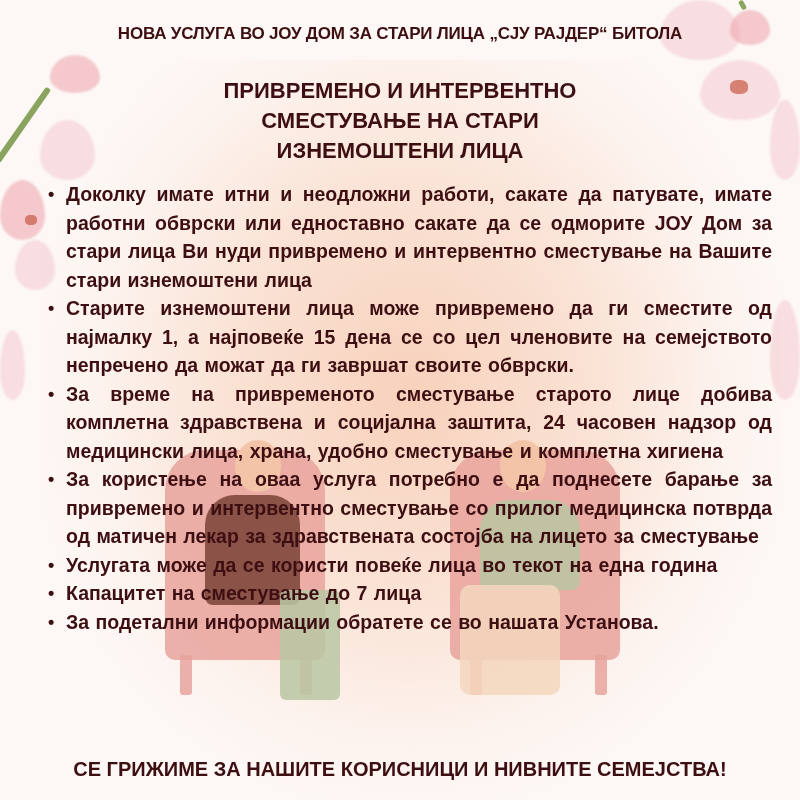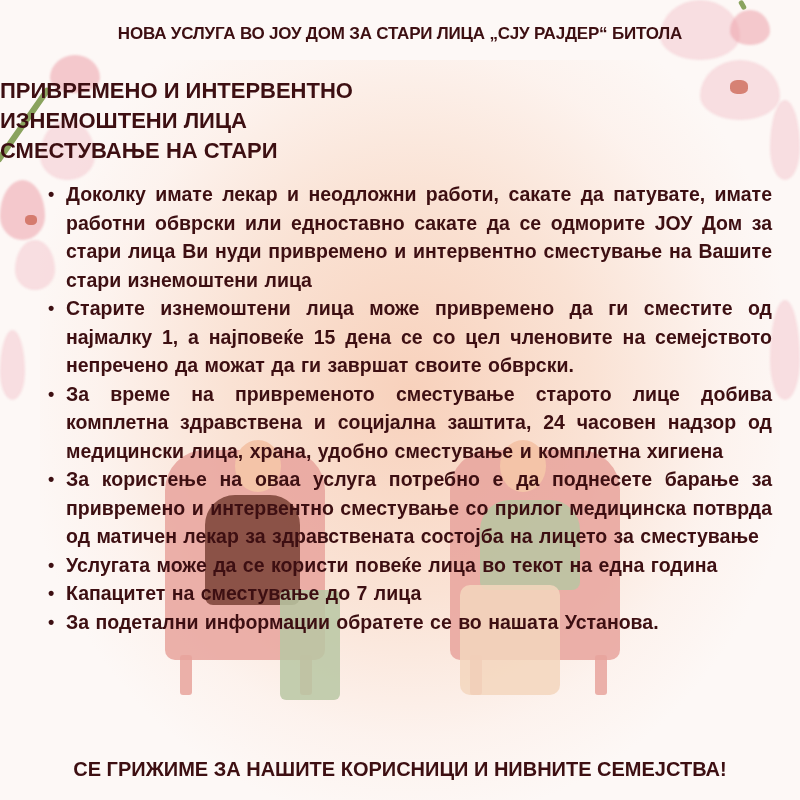--- a/index.html
+++ b/index.html
@@ -24,21 +24,21 @@
   .chair-leg { position: absolute; background: #e7a39c; width: 12px; height: 40px; border-radius: 3px; opacity: 0.85; }
   .person-body { position: absolute; border-radius: 30px 30px 8px 8px; }
   .head { position: absolute; border-radius: 50%; background: #f4c4a8; }
 
   .content { position: absolute; inset: 0; }
   .top-line {
     position: absolute; top: 24px; left: 0; width: 800px; text-align: center;
     font-size: 17px; font-weight: bold; letter-spacing: -0.2px;
   }
   .title {
-    position: absolute; top: 76px; left: 0; width: 800px; 
+    position: absolute; top: 76px; left: 0; width: 800px; text-align: center;
     font-size: 22px; font-weight: bold; line-height: 30px;
   }
   .title div { height: 30px; }
   ul.bullets {
     position: absolute; top: 180px; left: 48px; width: 724px; margin: 0; padding: 0; list-style: none;
   }
   ul.bullets li {
     position: relative; padding-left: 18px; font-size: 19.5px; font-weight: bold;
     line-height: 28.5px; text-align: justify; text-align-last: left; word-spacing: 1px;
   }
@@ -84,26 +84,26 @@
   <div class="head" style="left:500px;top:440px;width:46px;height:52px;"></div>
   <div class="person-body" style="left:480px;top:500px;width:100px;height:90px;background:#b8c6a2;opacity:0.85;"></div>
   <div class="person-body" style="left:460px;top:585px;width:100px;height:110px;background:#f3d6bd;opacity:0.85;border-radius:10px;"></div>
 </div>
 
 <div class="content">
   <div class="top-line">НОВА УСЛУГА ВО ЈОУ ДОМ ЗА СТАРИ ЛИЦА „СЈУ РАЈДЕР“ БИТОЛА</div>
 
   <div class="title">
     <div>ПРИВРЕМЕНО И ИНТЕРВЕНТНО</div>
+    <div>СМЕСТУВАЊЕ НА СТАРИ</div>
     <div>ИЗНЕМОШТЕНИ ЛИЦА</div>
-    <div>СМЕСТУВАЊЕ НА СТАРИ</div>
   </div>
 
   <ul class="bullets">
-    <li><span class="dot">•</span><span>Доколку имате лекар и неодложни работи, сакате да патувате, имате работни обврски или едноставно сакате да се одморите ЈОУ Дом за стари лица Ви нуди привремено и интервентно сместување на Вашите стари изнемоштени лица</span></li>
+    <li><span class="dot">•</span><span>Доколку имате итни и неодложни работи, сакате да патувате, имате работни обврски или едноставно сакате да се одморите ЈОУ Дом за стари лица Ви нуди привремено и интервентно сместување на Вашите стари изнемоштени лица</span></li>
     <li><span class="dot">•</span><span>Старите изнемоштени лица може привремено да ги сместите од најмалку 1, а најповеќе 15 дена се со цел членовите на семејството непречено да можат да ги завршат своите обврски.</span></li>
     <li><span class="dot">•</span><span>За време на привременото сместување старото лице добива комплетна здравствена и социјална заштита, 24 часовен надзор од медицински лица, храна, удобно сместување и комплетна хигиена</span></li>
     <li><span class="dot">•</span><span>За користење на оваа услуга потребно е да поднесете барање за привремено и интервентно сместување со прилог медицинска потврда од матичен лекар за здравствената состојба на лицето за сместување</span></li>
     <li><span class="dot">•</span><span>Услугата може да се користи повеќе лица во текот на една година</span></li>
     <li><span class="dot">•</span><span>Капацитет на сместување до 7 лица</span></li>
     <li><span class="dot">•</span><span>За подетални информации обратете се во нашата Установа.</span></li>
   </ul>
 
   <div class="closing">СЕ ГРИЖИМЕ ЗА НАШИТЕ КОРИСНИЦИ И НИВНИТЕ СЕМЕЈСТВА!</div>
 </div>

